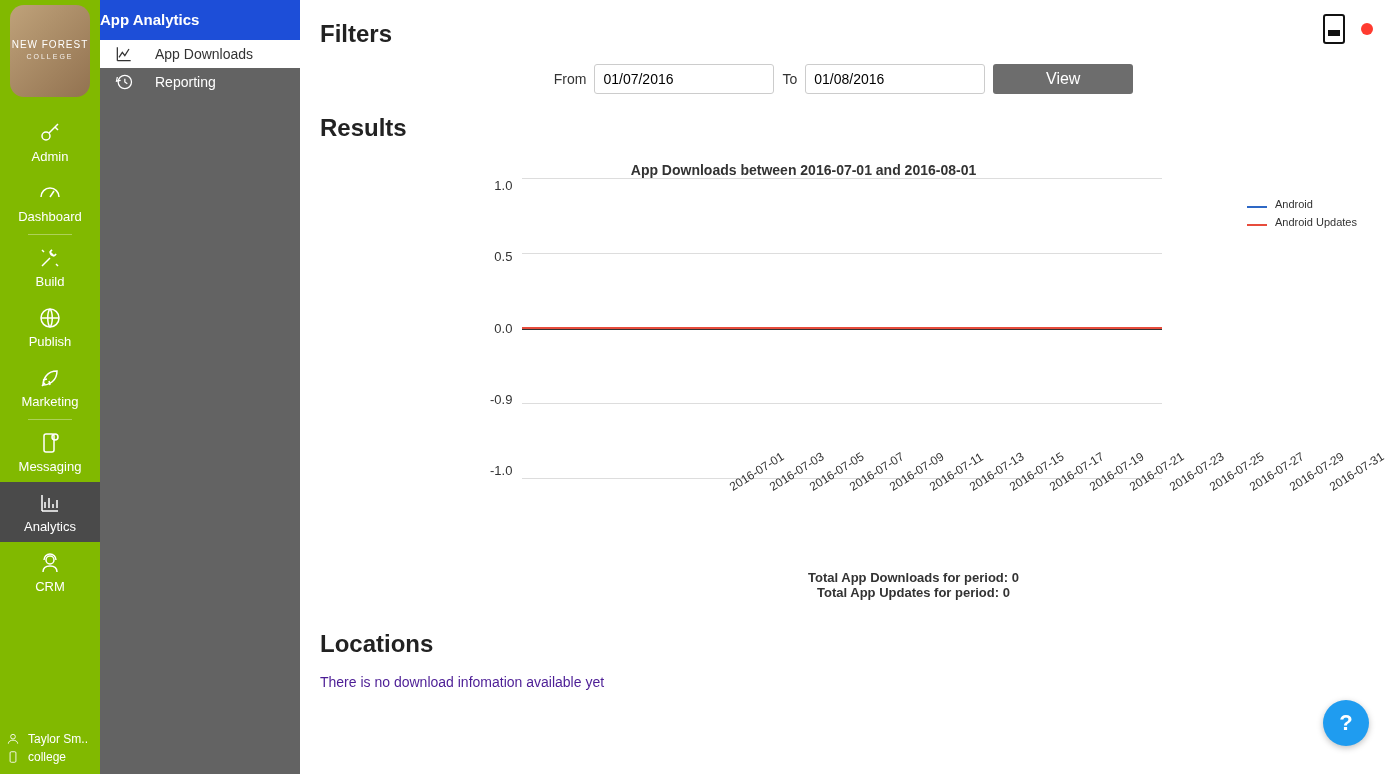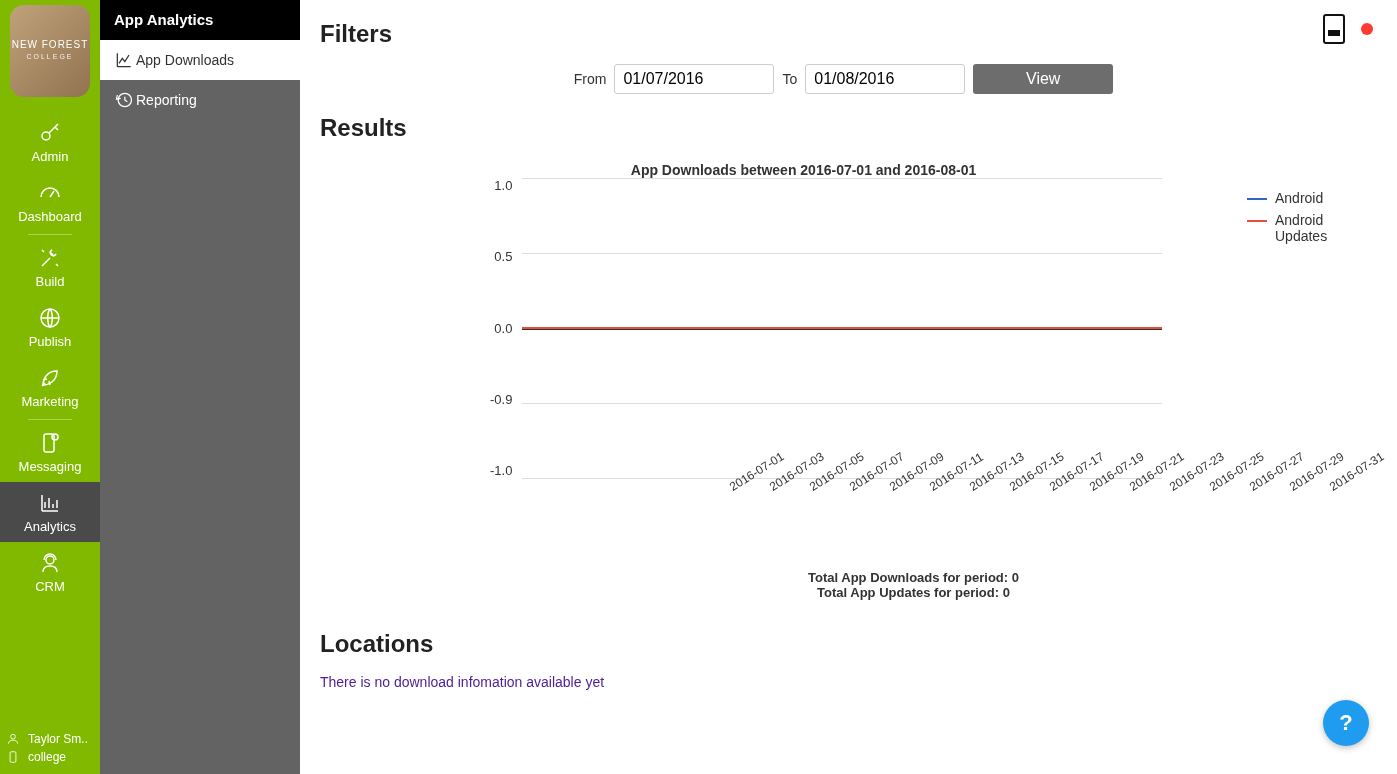--- a/index.html
+++ b/index.html
@@ -15,48 +15,48 @@
   .rail-item.active{background:#4a4a4a;}
   .rail-sep{width:44px;height:1px;background:rgba(255,255,255,.35);margin:2px auto;}
   .rail-item .ico{width:24px;height:24px;margin-bottom:4px;}
   .rail-item .ico svg{stroke:#fff;fill:none;stroke-width:1.5;}
   .rail-footer{width:100%;padding:4px 6px 8px 6px;font-size:12px;color:#fff;}
   .rail-footer .row{display:flex;align-items:center;gap:8px;padding:2px 0;white-space:nowrap;overflow:hidden;text-overflow:ellipsis;}
   .rail-footer svg{width:14px;height:14px;stroke:#fff;fill:none;stroke-width:1.5;flex:0 0 auto;}
 
   
   .subnav{position:fixed;top:0;left:100px;bottom:0;width:200px;background:#636363;color:#fff;}
-  .subnav-title{height:40px;line-height:40px;padding-left:14px;background:#000000;font-weight:600;font-size:15px;}
-  .subnav-item{display:flex;align-items:center;height:40px;padding:0 14px;gap:2px;font-size:14px;cursor:pointer;}
+  .subnav-title{height:40px;line-height:40px;background:#1d4ed8;font-weight:600;font-size:15px;}
+  .subnav-item{display:flex;align-items:center;height:28px;padding:0 14px;gap:21px;font-size:14px;cursor:pointer;}
   .subnav-item.active{background:#fff;color:#333;}
   .subnav-item svg{width:20px;height:20px;stroke:currentColor;fill:none;stroke-width:1.5;flex:0 0 auto;}
 
   
   .main{position:fixed;top:0;left:300px;right:0;bottom:0;overflow:auto;padding:10px 30px 40px 20px;}
   .top-icons{position:absolute;top:14px;right:24px;display:flex;align-items:center;gap:16px;}
   .phone-ico{width:22px;height:30px;border:2px solid #111;border-radius:3px;position:relative;}
   .phone-ico::after{content:"";position:absolute;inset:4px 3px 6px 3px;background:linear-gradient(to top,#111 0,#111 40%,transparent 40%);}
   .red-dot{width:12px;height:12px;border-radius:50%;background:#ff3b30;}
   h2.section{font-size:24px;font-weight:600;margin:10px 0 16px 0;color:#222;}
   .filter-row{display:flex;align-items:center;justify-content:center;gap:8px;margin:4px 0 20px 0;}
   .filter-row label{font-size:14px;}
-  .filter-row input{width:160px;height:30px;border:1px solid #ccc;border-radius:3px;padding:0 8px;font-size:16px;}
+  .filter-row input{width:180px;height:30px;border:1px solid #ccc;border-radius:3px;padding:0 8px;font-size:14px;}
   .view-btn{width:140px;height:30px;background:#6d6d6d;border:none;border-radius:3px;color:#fff;font-size:16px;cursor:pointer;}
   .chart-wrap{position:relative;margin:20px auto 0 auto;padding-left:140px;}
   .chart-title{text-align:center;font-weight:600;font-size:14px;padding-right:220px;}
   .chart{display:flex;}
   .yaxis{display:flex;flex-direction:column;justify-content:space-between;align-items:flex-end;height:300px;padding-right:10px;font-size:13px;margin-left:30px;}
   .plot{position:relative;width:640px;height:300px;}
   .grid-line{position:absolute;left:0;right:0;border-top:1px solid #ddd;}
   .zero-line{border-top:2px solid #333;}
   .data-red{position:absolute;left:0;right:0;border-top:2px solid #e74c3c;}
   .xaxis{display:flex;width:640px;margin-left:auto;padding-top:4px;}
   .xaxis .tick-wrap{flex:1;position:relative;height:28px;}
   .xaxis .tick{position:absolute;left:0;top:0;transform:rotate(-32deg);transform-origin:left top;font-size:12px;white-space:nowrap;}
-  .legend{position:absolute;top:28px;right:0;width:120px;font-size:14px;}
+  .legend{position:absolute;top:36px;right:0;width:120px;font-size:11px;}
   .legend-row{display:flex;align-items:flex-start;gap:8px;margin-bottom:6px;}
   .legend-swatch{width:20px;height:0;border-top:2px solid;margin-top:8px;flex:0 0 auto;}
   .totals{text-align:center;font-weight:600;font-size:13px;margin-top:60px;}
   .loc-empty{font-size:14px;color:#4c1d95;margin-top:6px;}
 
   
   .help-fab{position:fixed;right:28px;bottom:28px;width:46px;height:46px;border-radius:50%;background:#1f9cf0;display:flex;align-items:center;justify-content:center;color:#fff;font-size:22px;font-weight:700;cursor:pointer;box-shadow:0 2px 6px rgba(0,0,0,.25);}
 </style>
 </head>
 <body>

